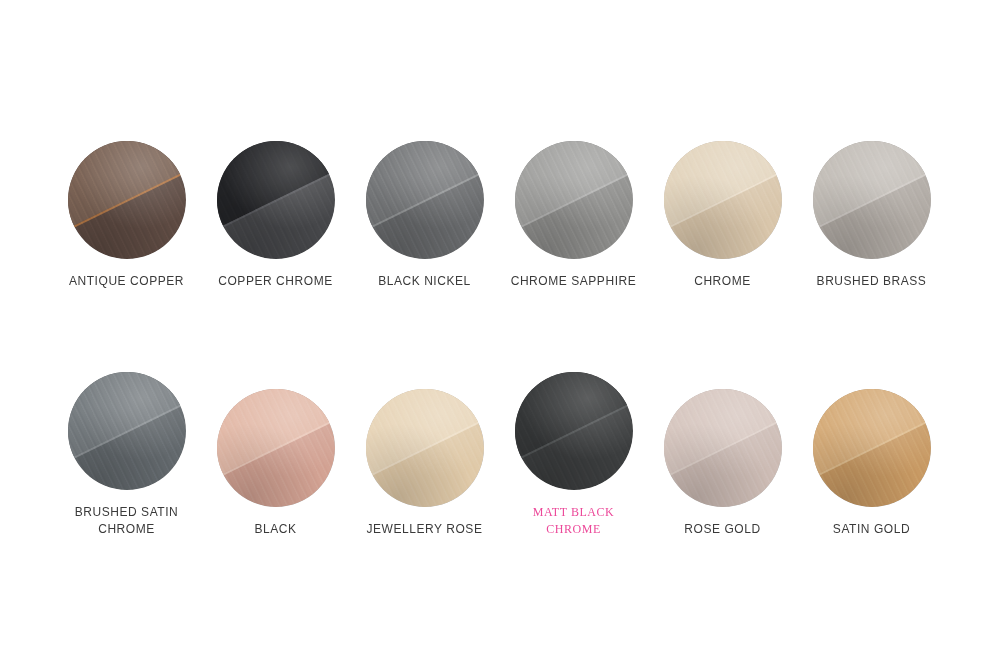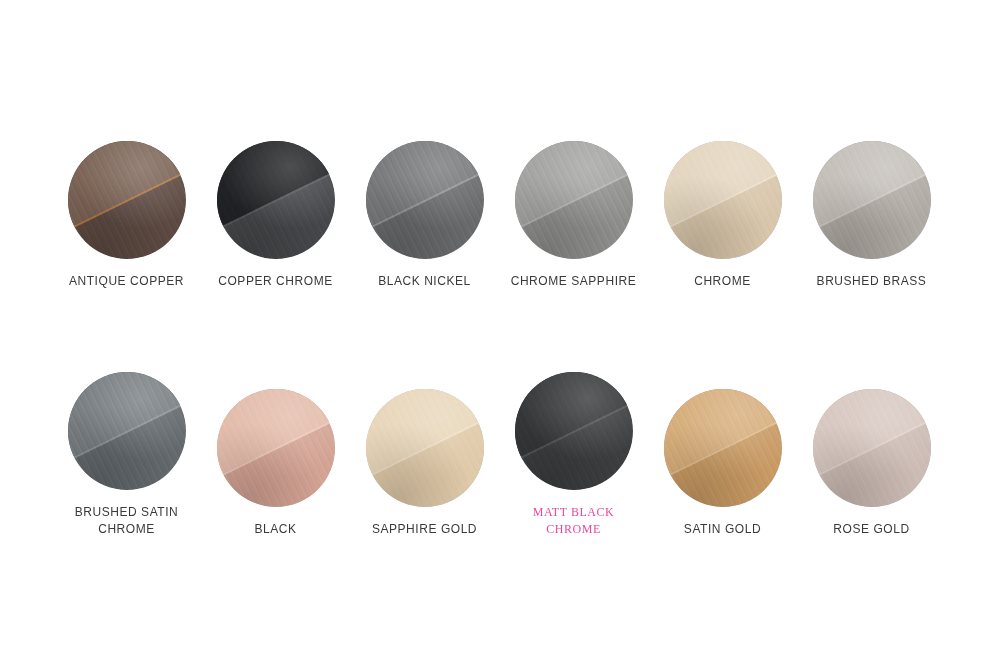--- a/index.html
+++ b/index.html
@@ -230,54 +230,54 @@
     <div class="swatch-cell">
       <div class="swatch-disc">
         <div class="disc-face" style="background: rgb(224, 202, 169);"></div>
         <div class="disc-hi">
             <i style="background: rgb(233, 215, 187);"></i>
           </div>
         <div class="disc-seam" style="background: rgb(241, 227, 205);"></div>
         <div class="disc-grain"></div>
         <div class="disc-shade"></div>
       </div>
-      <div class="swatch-label" style="color: rgb(58, 58, 58);">SAPPHIRE GOLD</div>
+      <div class="swatch-label" style="color: rgb(58, 58, 58);">JEWELLERY ROSE</div>
     </div>
     <div class="swatch-cell">
       <div class="swatch-disc">
         <div class="disc-face" style="background: rgb(60, 62, 63);"></div>
         <div class="disc-hi">
             <i style="background: rgb(53, 55, 56);"></i>
           </div>
         <div class="disc-seam" style="background: rgb(86, 89, 90);"></div>
         <div class="disc-grain"></div>
         <div class="disc-shade"></div>
       </div>
       <div class="swatch-label" style="color: #ec4899; font-family: Liberation Serif, serif;">MATT BLACK
 CHROME</div>
     </div>
     <div class="swatch-cell">
       <div class="swatch-disc">
+        <div class="disc-face" style="background: rgb(205, 188, 181);"></div>
+        <div class="disc-hi">
+            <i style="background: rgb(216, 200, 193);"></i>
+          </div>
+        <div class="disc-seam" style="background: rgb(227, 214, 207);"></div>
+        <div class="disc-grain"></div>
+        <div class="disc-shade"></div>
+      </div>
+      <div class="swatch-label" style="color: rgb(58, 58, 58);">ROSE GOLD</div>
+    </div>
+    <div class="swatch-cell">
+      <div class="swatch-disc">
         <div class="disc-face" style="background: rgb(200, 154, 100);"></div>
         <div class="disc-hi">
             <i style="background: rgb(215, 174, 124);"></i>
           </div>
         <div class="disc-seam" style="background: rgb(227, 194, 148);"></div>
         <div class="disc-grain"></div>
         <div class="disc-shade"></div>
       </div>
       <div class="swatch-label" style="color: rgb(58, 58, 58);">SATIN GOLD</div>
     </div>
-    <div class="swatch-cell">
-      <div class="swatch-disc">
-        <div class="disc-face" style="background: rgb(205, 188, 181);"></div>
-        <div class="disc-hi">
-            <i style="background: rgb(216, 200, 193);"></i>
-          </div>
-        <div class="disc-seam" style="background: rgb(227, 214, 207);"></div>
-        <div class="disc-grain"></div>
-        <div class="disc-shade"></div>
-      </div>
-      <div class="swatch-label" style="color: rgb(58, 58, 58);">ROSE GOLD</div>
-    </div>
   </div>
 
 </div>
 
 </body></html>

